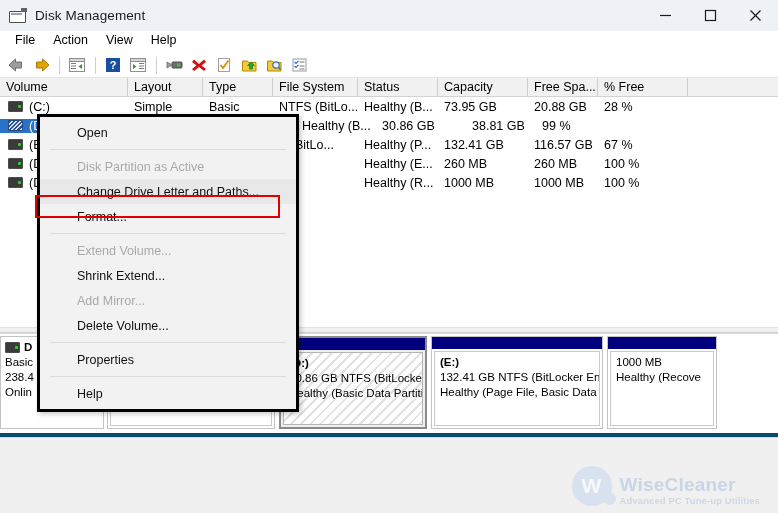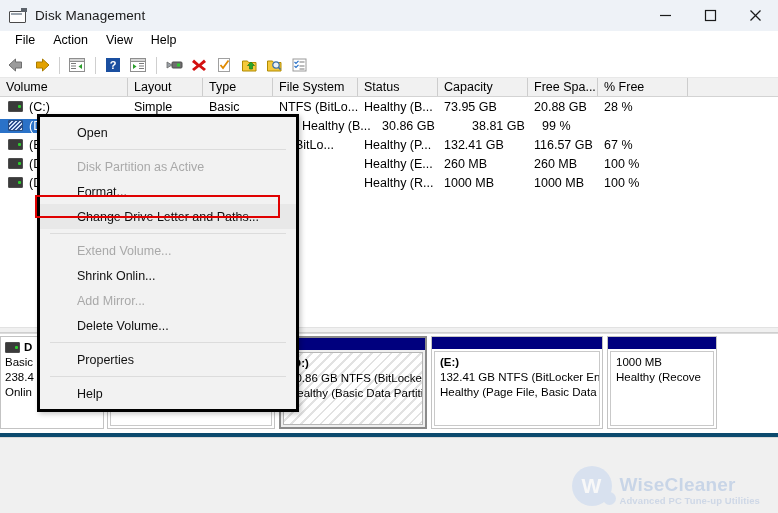--- a/index.html
+++ b/index.html
@@ -561,25 +561,25 @@
     <div class="wtxt">
       <div class="wt1">WiseCleaner</div>
       <div class="wt2">Advanced PC Tune-up Utilities</div>
     </div>
   </div>
 
   <div class="ctxmenu" id="ctxmenu">
       <div class="ctxitem">Open</div>
       <div class="ctxsep"></div>
       <div class="ctxitem disabled">Disk Partition as Active</div>
+      <div class="ctxitem hl">Change Drive Letter and Paths...</div>
       <div class="ctxitem">Format...</div>
-      <div class="ctxitem hl">Change Drive Letter and Paths...</div>
       <div class="ctxsep"></div>
       <div class="ctxitem disabled">Extend Volume...</div>
-      <div class="ctxitem">Shrink Onlin...</div>
+      <div class="ctxitem">Shrink Extend...</div>
       <div class="ctxitem disabled">Add Mirror...</div>
       <div class="ctxitem">Delete Volume...</div>
       <div class="ctxsep"></div>
       <div class="ctxitem">Properties</div>
       <div class="ctxsep"></div>
       <div class="ctxitem">Help</div>
     </div>
   <div class="redbox"></div>
 
 </div>

